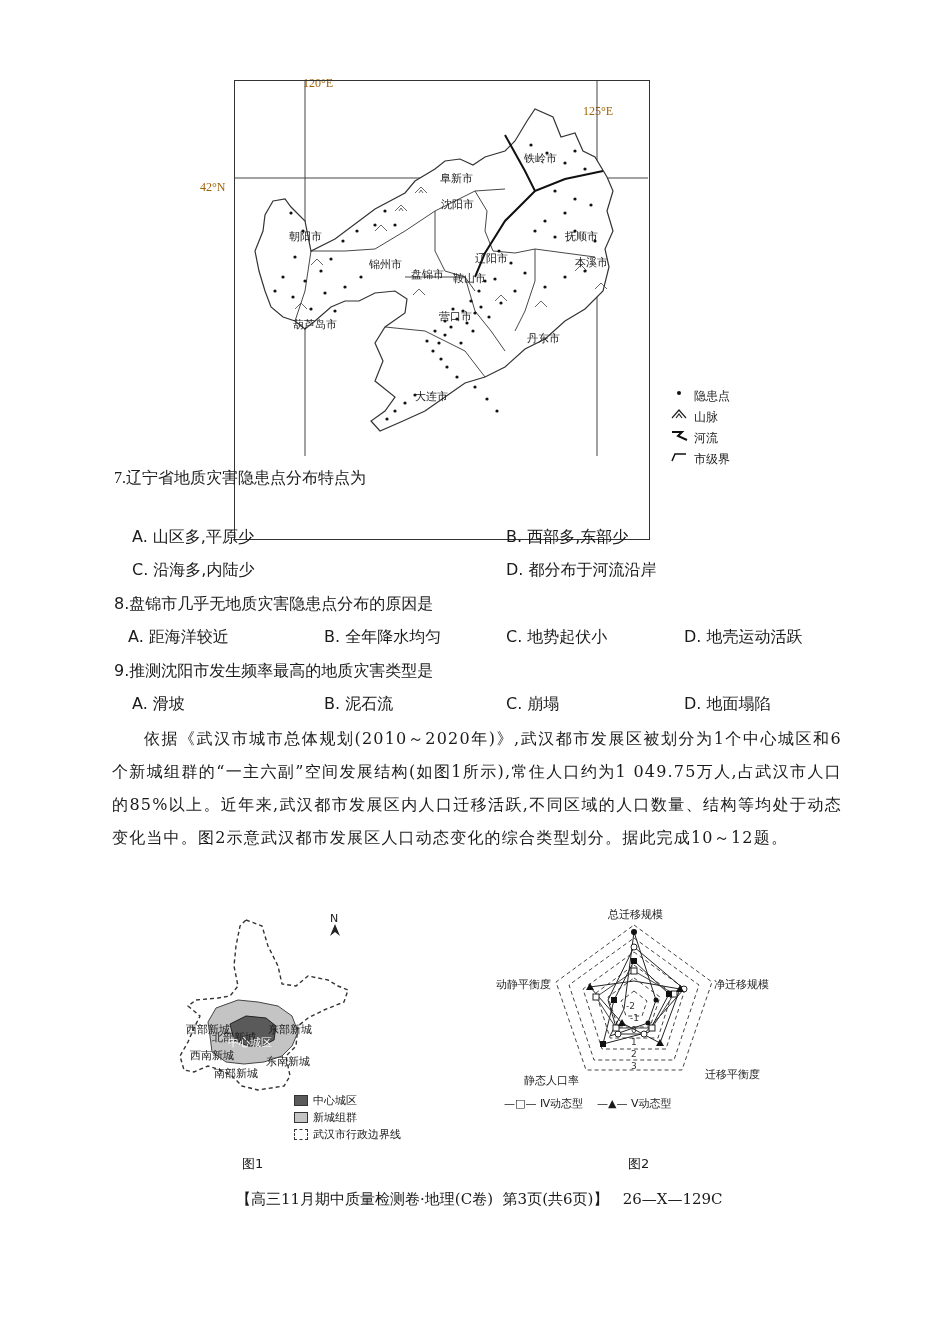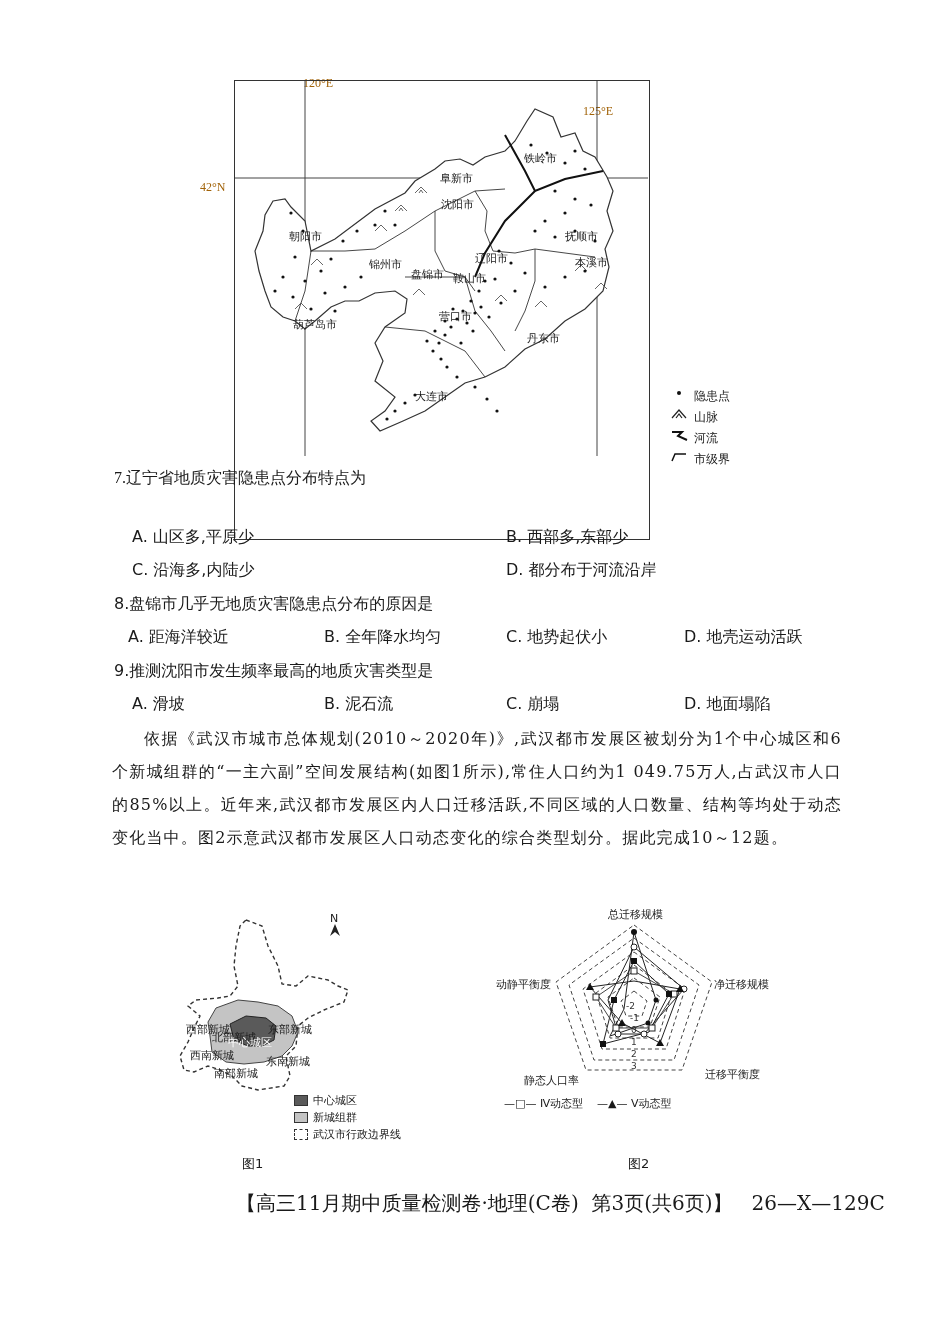--- a/index.html
+++ b/index.html
@@ -8,21 +8,21 @@
   .abs { position: absolute; }
   .map-frame { left: 234px; top: 80px; width: 416px; height: 460px; border: 1.5px solid #333; box-sizing: border-box; }
   .coord { font-size: 12px; font-family: "Liberation Serif", serif; color: #a16207; }
   .legend { left: 670px; top: 386px; font-size: 12px; line-height: 21px; font-family: "DejaVu Sans", sans-serif; }
   .legend-row { display: flex; gap: 6px; height: 21px; }
   .legend-sym { width: 18px; height: 14px; display: inline-block; }
   .q { font-size: 16px; line-height: 20px; font-family: "DejaVu Sans", sans-serif; }
   .para { left: 112px; width: 730px; font-size: 16px; line-height: 33px; letter-spacing: 1.2px;
           font-family: "DejaVu Serif", serif; text-align: justify; }
   .para p { margin: 0; text-indent: 2em; }
-  .footer { top: 1190px; left: 236px; font-size: 20px; font-family: "DejaVu Serif", serif; white-space: pre; }
+  .footer { top: 1190px; left: 236px; font-size: 15px; font-family: "DejaVu Serif", serif; white-space: pre; }
   .fig-cap { font-size: 13px; font-family: "DejaVu Sans", sans-serif; }
   .small { font-size: 11px; font-family: "DejaVu Sans", sans-serif; }
 </style>
 </head>
 <body>
 
 <div class="abs coord" style="left:303px;top:76px;">120°E</div>
 <div class="abs coord" style="left:583px;top:64px;margin-top:40px;">125°E</div>
 <div class="abs coord" style="left:200px;top:180px;">42°N</div>
 

